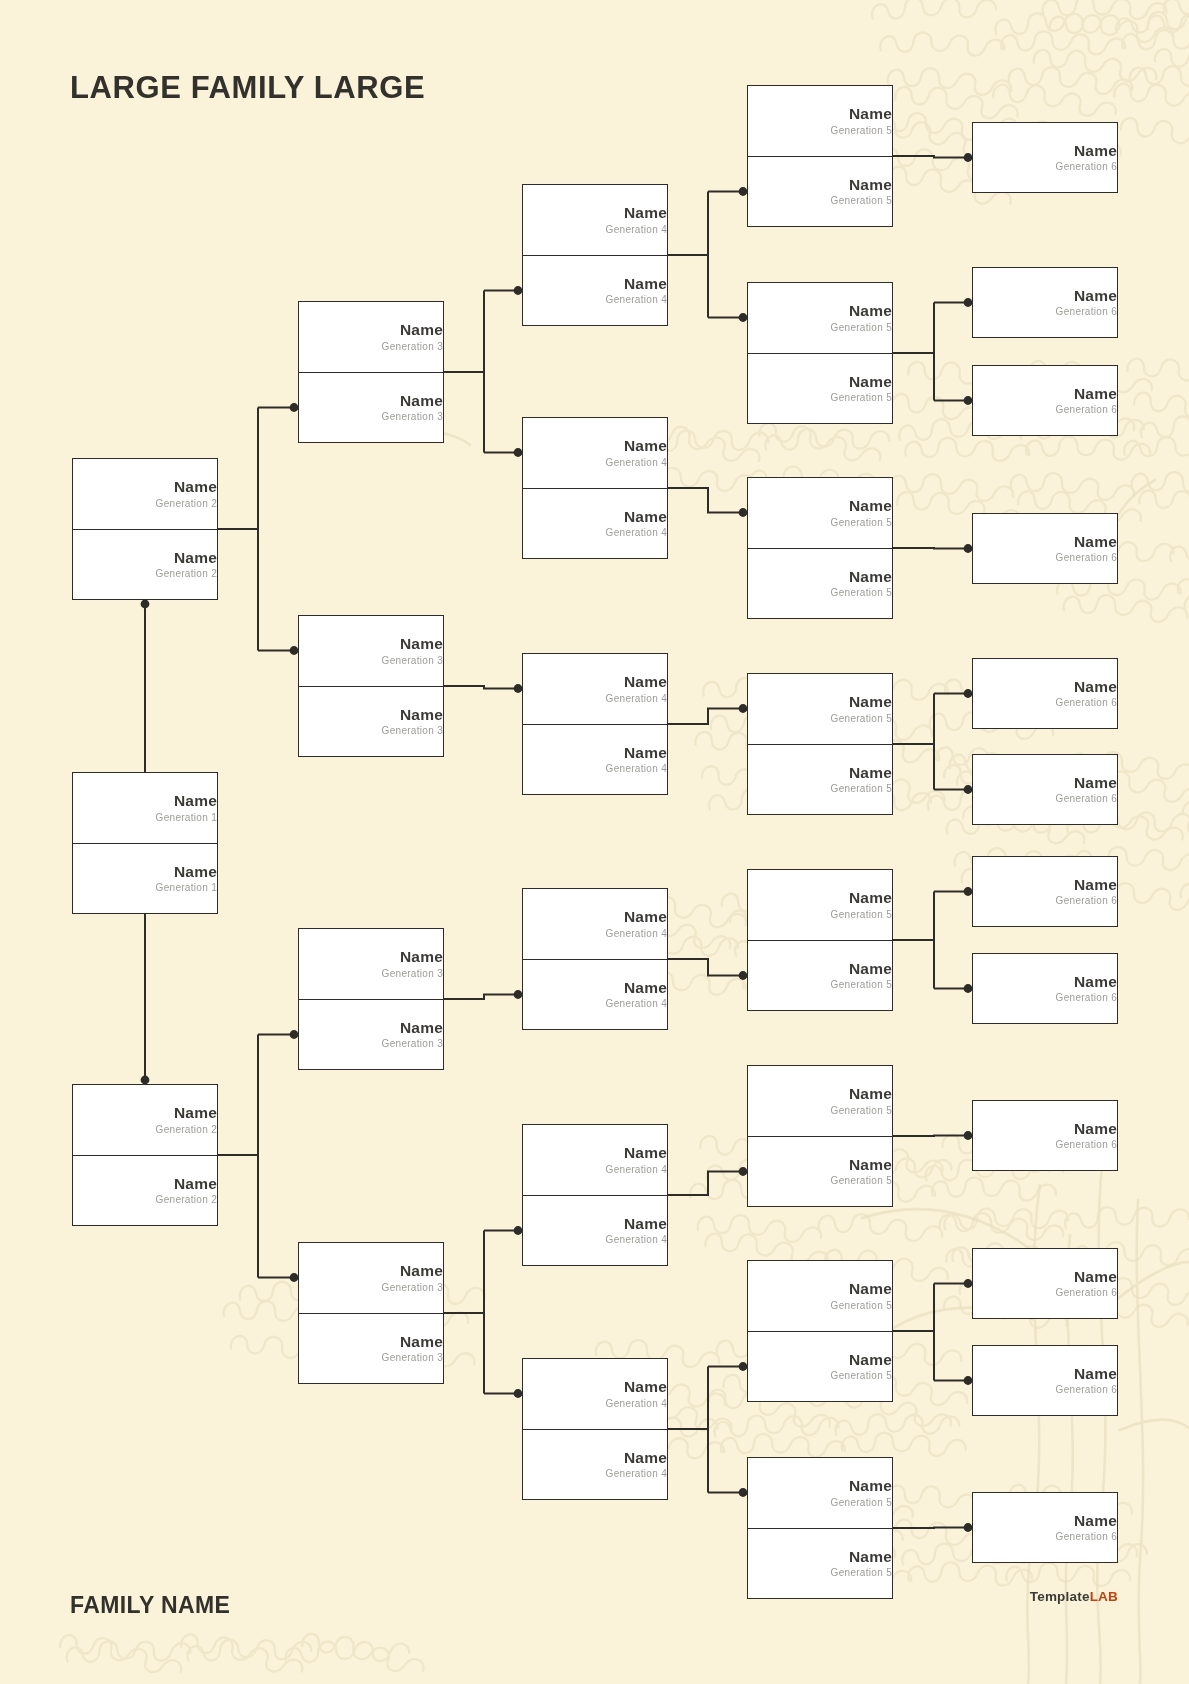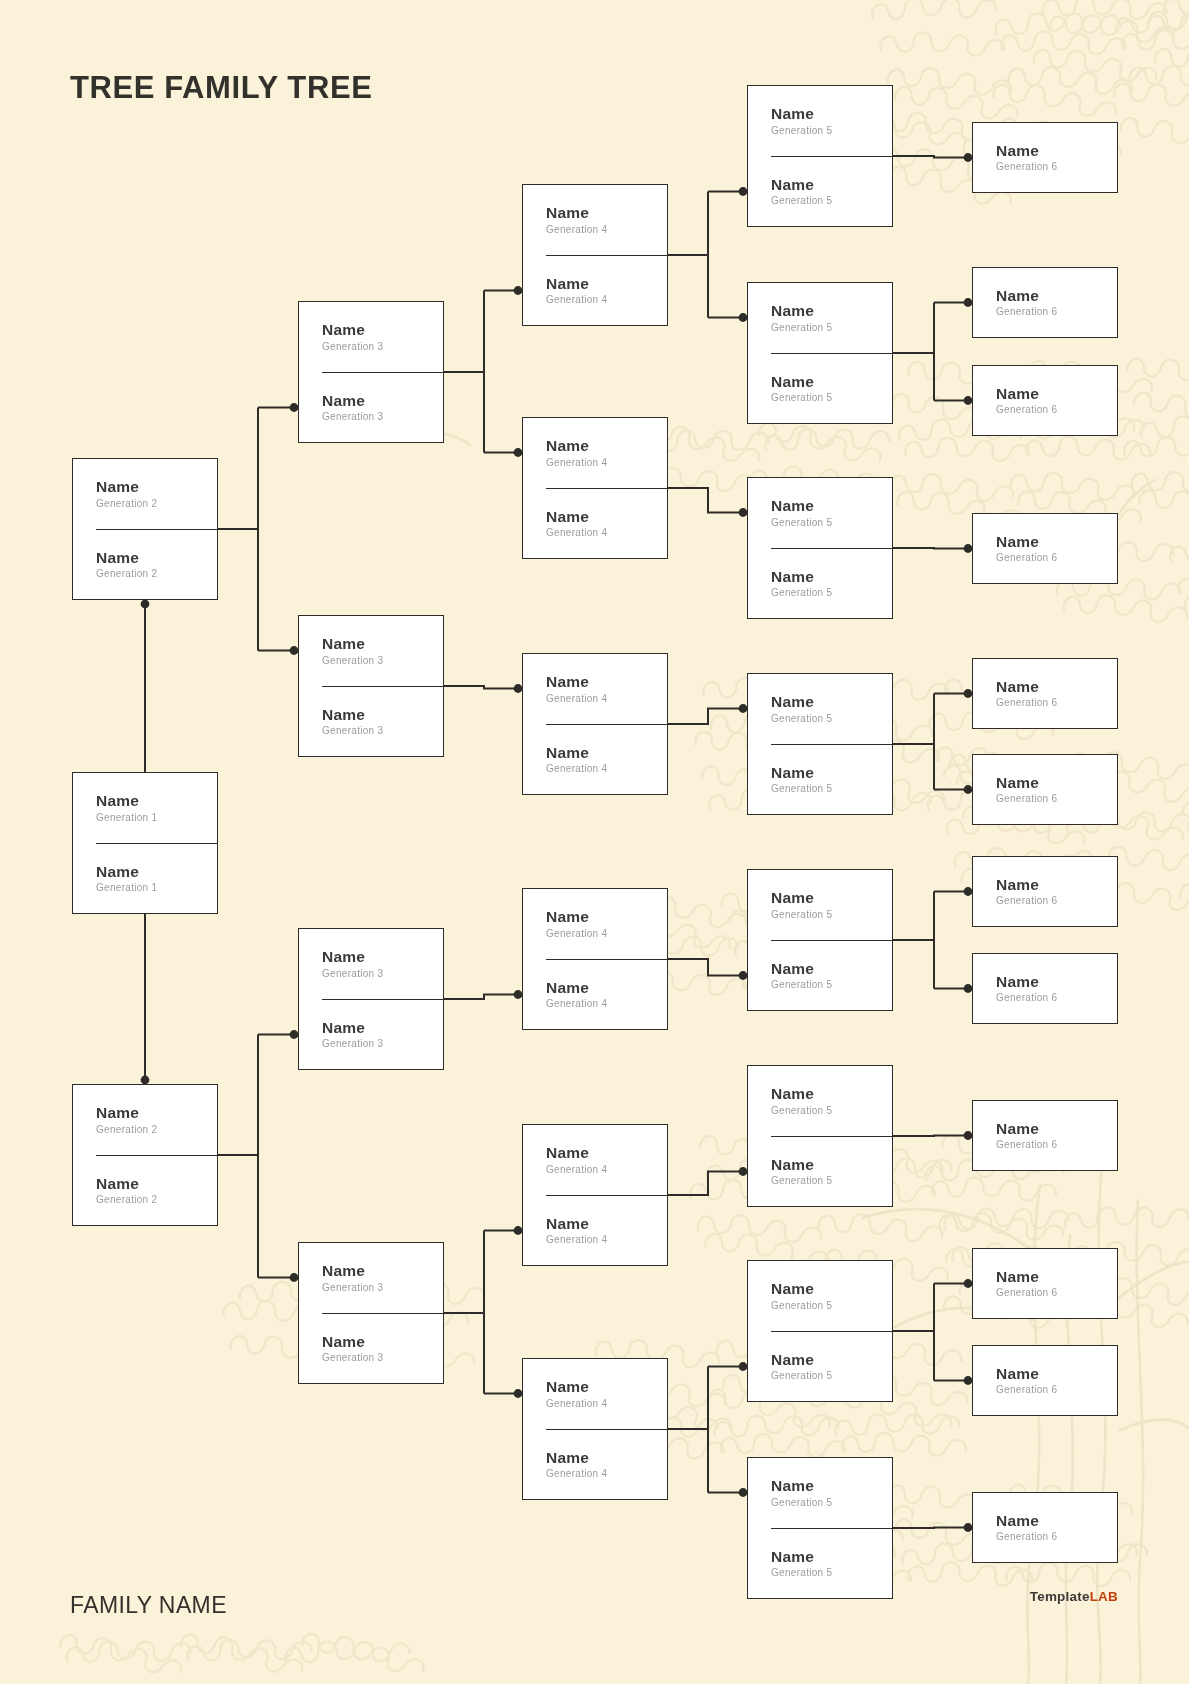--- a/index.html
+++ b/index.html
@@ -14,28 +14,28 @@
   .page-title{
     position:absolute;left:70px;top:70px;z-index:3;
     font-size:31px;font-weight:800;letter-spacing:.6px;color:#33312c;
   }
   .member-box{
     position:absolute;width:146px;box-sizing:border-box;z-index:2;
     background:#ffffff;border:1.7px solid #2e2c28;
     display:flex;flex-direction:column;
   }
   .member-cell{
-    flex:1;display:flex;flex-direction:column;align-items:flex-start;justify-content:center;gap:4px;margin-left:23px;
+    flex:1;display:flex;flex-direction:column;align-items:flex-end;justify-content:center;gap:4px;
   }
   .member-cell + .member-cell{border-top:1.7px solid #2e2c28}
   .member-name{font-size:15.5px;font-weight:700;color:#3b3a37;letter-spacing:.2px;line-height:1}
   .member-generation{font-size:10px;color:#9d9c98;letter-spacing:.3px;line-height:1}
   .footer-family-name{
     position:absolute;left:70px;top:1592px;z-index:3;
-    font-size:23px;font-weight:400;letter-spacing:.4px;color:#33312c;
+    font-size:23px;font-weight:700;letter-spacing:.4px;color:#33312c;
   }
   .brand{
     position:absolute;right:71px;top:1589px;z-index:3;
     font-size:13.5px;font-weight:700;letter-spacing:.2px;color:#3b3a37;white-space:nowrap;
   }
   .brand .lab{color:#c2410c}
 </style>
 </head>
 <body>
 
@@ -299,21 +299,21 @@
     <circle cx="968" cy="693.5" r="4.4" fill="#2e2c28"></circle>
     <circle cx="968" cy="789.5" r="4.4" fill="#2e2c28"></circle>
     <circle cx="968" cy="891.5" r="4.4" fill="#2e2c28"></circle>
     <circle cx="968" cy="988.5" r="4.4" fill="#2e2c28"></circle>
     <circle cx="968" cy="1135.5" r="4.4" fill="#2e2c28"></circle>
     <circle cx="968" cy="1283.5" r="4.4" fill="#2e2c28"></circle>
     <circle cx="968" cy="1380.5" r="4.4" fill="#2e2c28"></circle>
     <circle cx="968" cy="1527.5" r="4.4" fill="#2e2c28"></circle>
   </svg>
 
-<div class="page-title">TREE FAMILY TREE</div>
+<div class="page-title">LARGE FAMILY LARGE</div>
 
 <div id="tree-nodes">
     <div class="member-box" style="left: 72px; top: 458px; height: 142px;">
       <div class="member-cell">
         <span class="member-name">Name</span>
         <span class="member-generation">Generation 2</span>
       </div>
       <div class="member-cell">
         <span class="member-name">Name</span>
         <span class="member-generation">Generation 2</span>

